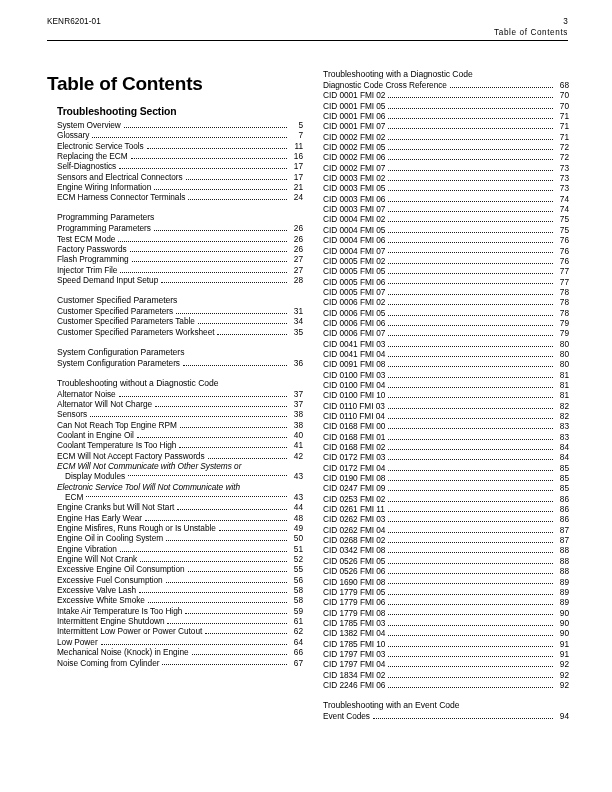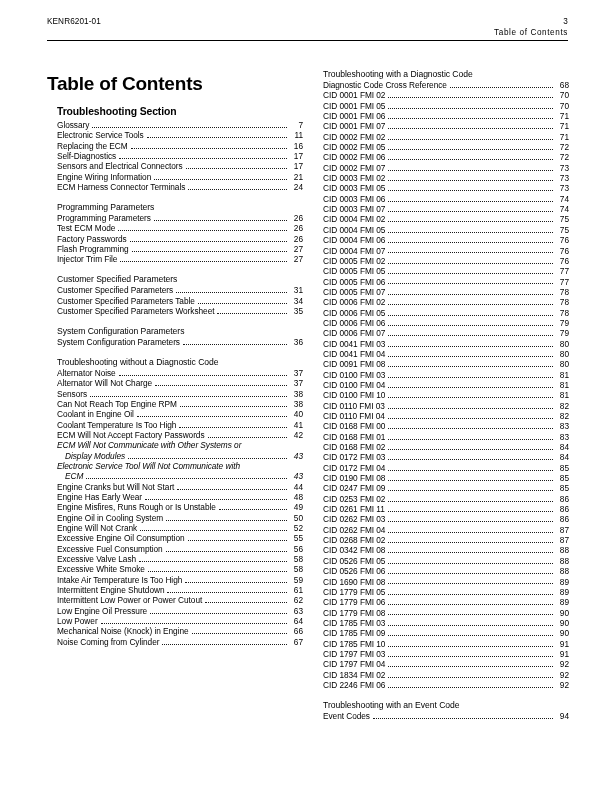--- a/index.html
+++ b/index.html
@@ -111,24 +111,23 @@
 
   
   .entry-wrap .entry-label-first {
     white-space: nowrap;
     letter-spacing: -0.05px;
     line-height: 10.35px;
     font-style: italic;
   }
   .entry-wrap .entry-second {
     display: flex;
-    align-items: flex-end;
+    align-items: center;
     padding-left: 8px;
     line-height: 10.35px;
-    font-style: italic;
   }
 </style>
 </head>
 <body>
 
 <div class="page-header">
   <div class="hdr-row">
     <span class="hdr-doc-id">KENR6201-01</span>
     <span class="hdr-page-no">3</span>
   </div>
@@ -138,20 +137,25 @@
   <div class="hdr-rule"></div>
 </div>
 
 <h1 class="doc-title">Table of Contents</h1>
 
 <div class="col col-left">
   <div class="section-title">Troubleshooting Section</div>
   <div id="left-groups">
       <div class="group">
         <div class="entry">
+          <span class="entry-label">System Overview</span>
+          <span class="entry-leader"></span>
+          <span class="entry-page">5</span>
+        </div>
+        <div class="entry">
           <span class="entry-label">Glossary</span>
           <span class="entry-leader"></span>
           <span class="entry-page">7</span>
         </div>
         <div class="entry">
           <span class="entry-label">Electronic Service Tools</span>
           <span class="entry-leader"></span>
           <span class="entry-page">11</span>
         </div>
         <div class="entry">
@@ -199,20 +203,25 @@
         </div>
         <div class="entry">
           <span class="entry-label">Flash Programming</span>
           <span class="entry-leader"></span>
           <span class="entry-page">27</span>
         </div>
         <div class="entry">
           <span class="entry-label">Injector Trim File</span>
           <span class="entry-leader"></span>
           <span class="entry-page">27</span>
+        </div>
+        <div class="entry">
+          <span class="entry-label">Speed Demand Input Setup</span>
+          <span class="entry-leader"></span>
+          <span class="entry-page">28</span>
         </div>
       </div>
       <div class="group">
         <div class="group-title">Customer Specified Parameters</div>
         <div class="entry">
           <span class="entry-label">Customer Specified Parameters</span>
           <span class="entry-leader"></span>
           <span class="entry-page">31</span>
         </div>
         <div class="entry">
@@ -301,20 +310,25 @@
           <span class="entry-label">Engine Misfires, Runs Rough or Is Unstable</span>
           <span class="entry-leader"></span>
           <span class="entry-page">49</span>
         </div>
         <div class="entry">
           <span class="entry-label">Engine Oil in Cooling System</span>
           <span class="entry-leader"></span>
           <span class="entry-page">50</span>
         </div>
         <div class="entry">
+          <span class="entry-label">Engine Vibration</span>
+          <span class="entry-leader"></span>
+          <span class="entry-page">51</span>
+        </div>
+        <div class="entry">
           <span class="entry-label">Engine Will Not Crank</span>
           <span class="entry-leader"></span>
           <span class="entry-page">52</span>
         </div>
         <div class="entry">
           <span class="entry-label">Excessive Engine Oil Consumption</span>
           <span class="entry-leader"></span>
           <span class="entry-page">55</span>
         </div>
         <div class="entry">
@@ -339,25 +353,20 @@
         </div>
         <div class="entry">
           <span class="entry-label">Intermittent Engine Shutdown</span>
           <span class="entry-leader"></span>
           <span class="entry-page">61</span>
         </div>
         <div class="entry">
           <span class="entry-label">Intermittent Low Power or Power Cutout</span>
           <span class="entry-leader"></span>
           <span class="entry-page">62</span>
-        </div>
-        <div class="entry">
-          <span class="entry-label">Low Engine Oil Pressure</span>
-          <span class="entry-leader"></span>
-          <span class="entry-page">63</span>
         </div>
         <div class="entry">
           <span class="entry-label">Low Power</span>
           <span class="entry-leader"></span>
           <span class="entry-page">64</span>
         </div>
         <div class="entry">
           <span class="entry-label">Mechanical Noise (Knock) in Engine</span>
           <span class="entry-leader"></span>
           <span class="entry-page">66</span>
@@ -634,21 +643,21 @@
           <span class="entry-label">CID 1779 FMI 08</span>
           <span class="entry-leader"></span>
           <span class="entry-page">90</span>
         </div>
         <div class="entry">
           <span class="entry-label">CID 1785 FMI 03</span>
           <span class="entry-leader"></span>
           <span class="entry-page">90</span>
         </div>
         <div class="entry">
-          <span class="entry-label">CID 1785 FMI 09</span>
+          <span class="entry-label">CID 1382 FMI 04</span>
           <span class="entry-leader"></span>
           <span class="entry-page">90</span>
         </div>
         <div class="entry">
           <span class="entry-label">CID 1785 FMI 10</span>
           <span class="entry-leader"></span>
           <span class="entry-page">91</span>
         </div>
         <div class="entry">
           <span class="entry-label">CID 1797 FMI 03</span>

